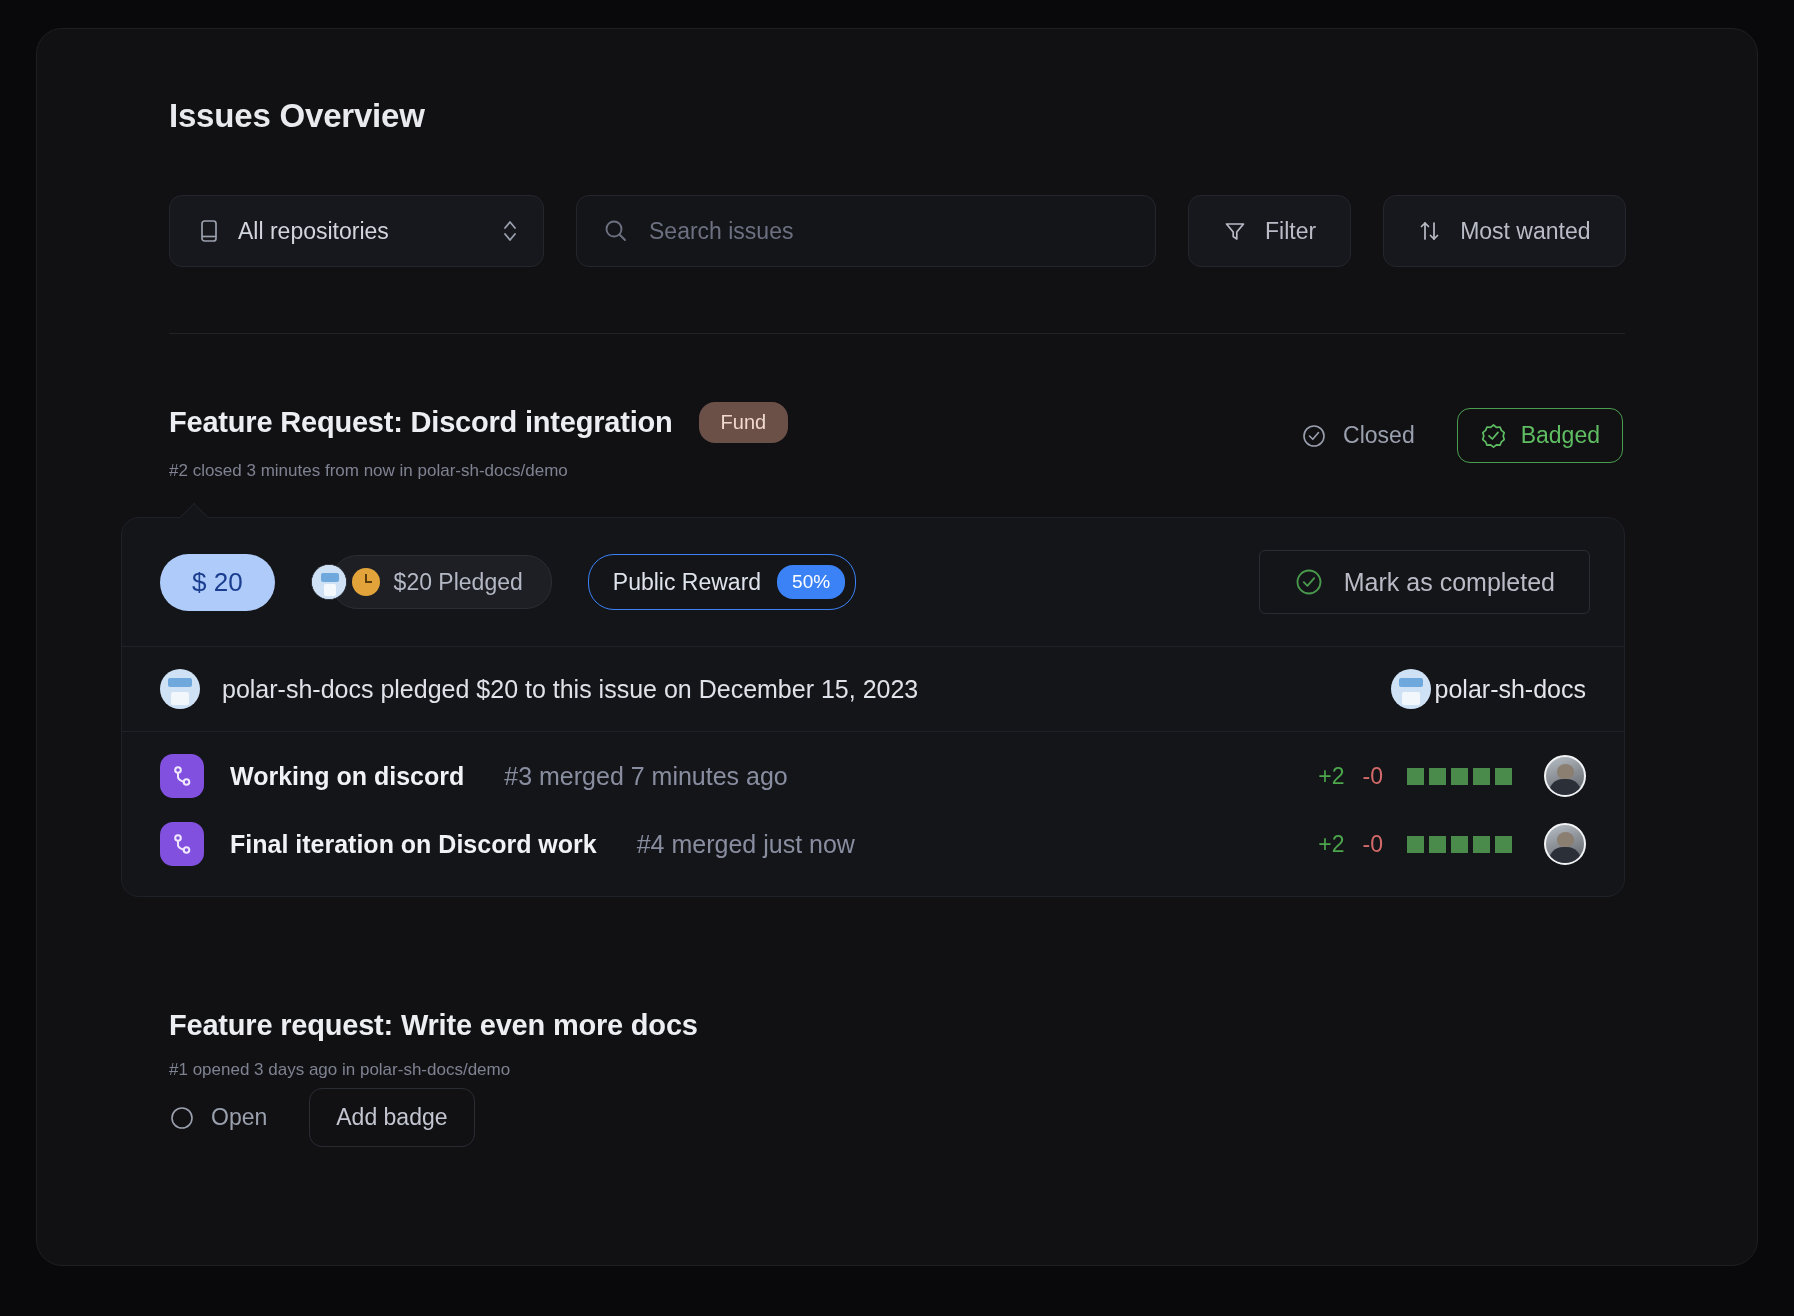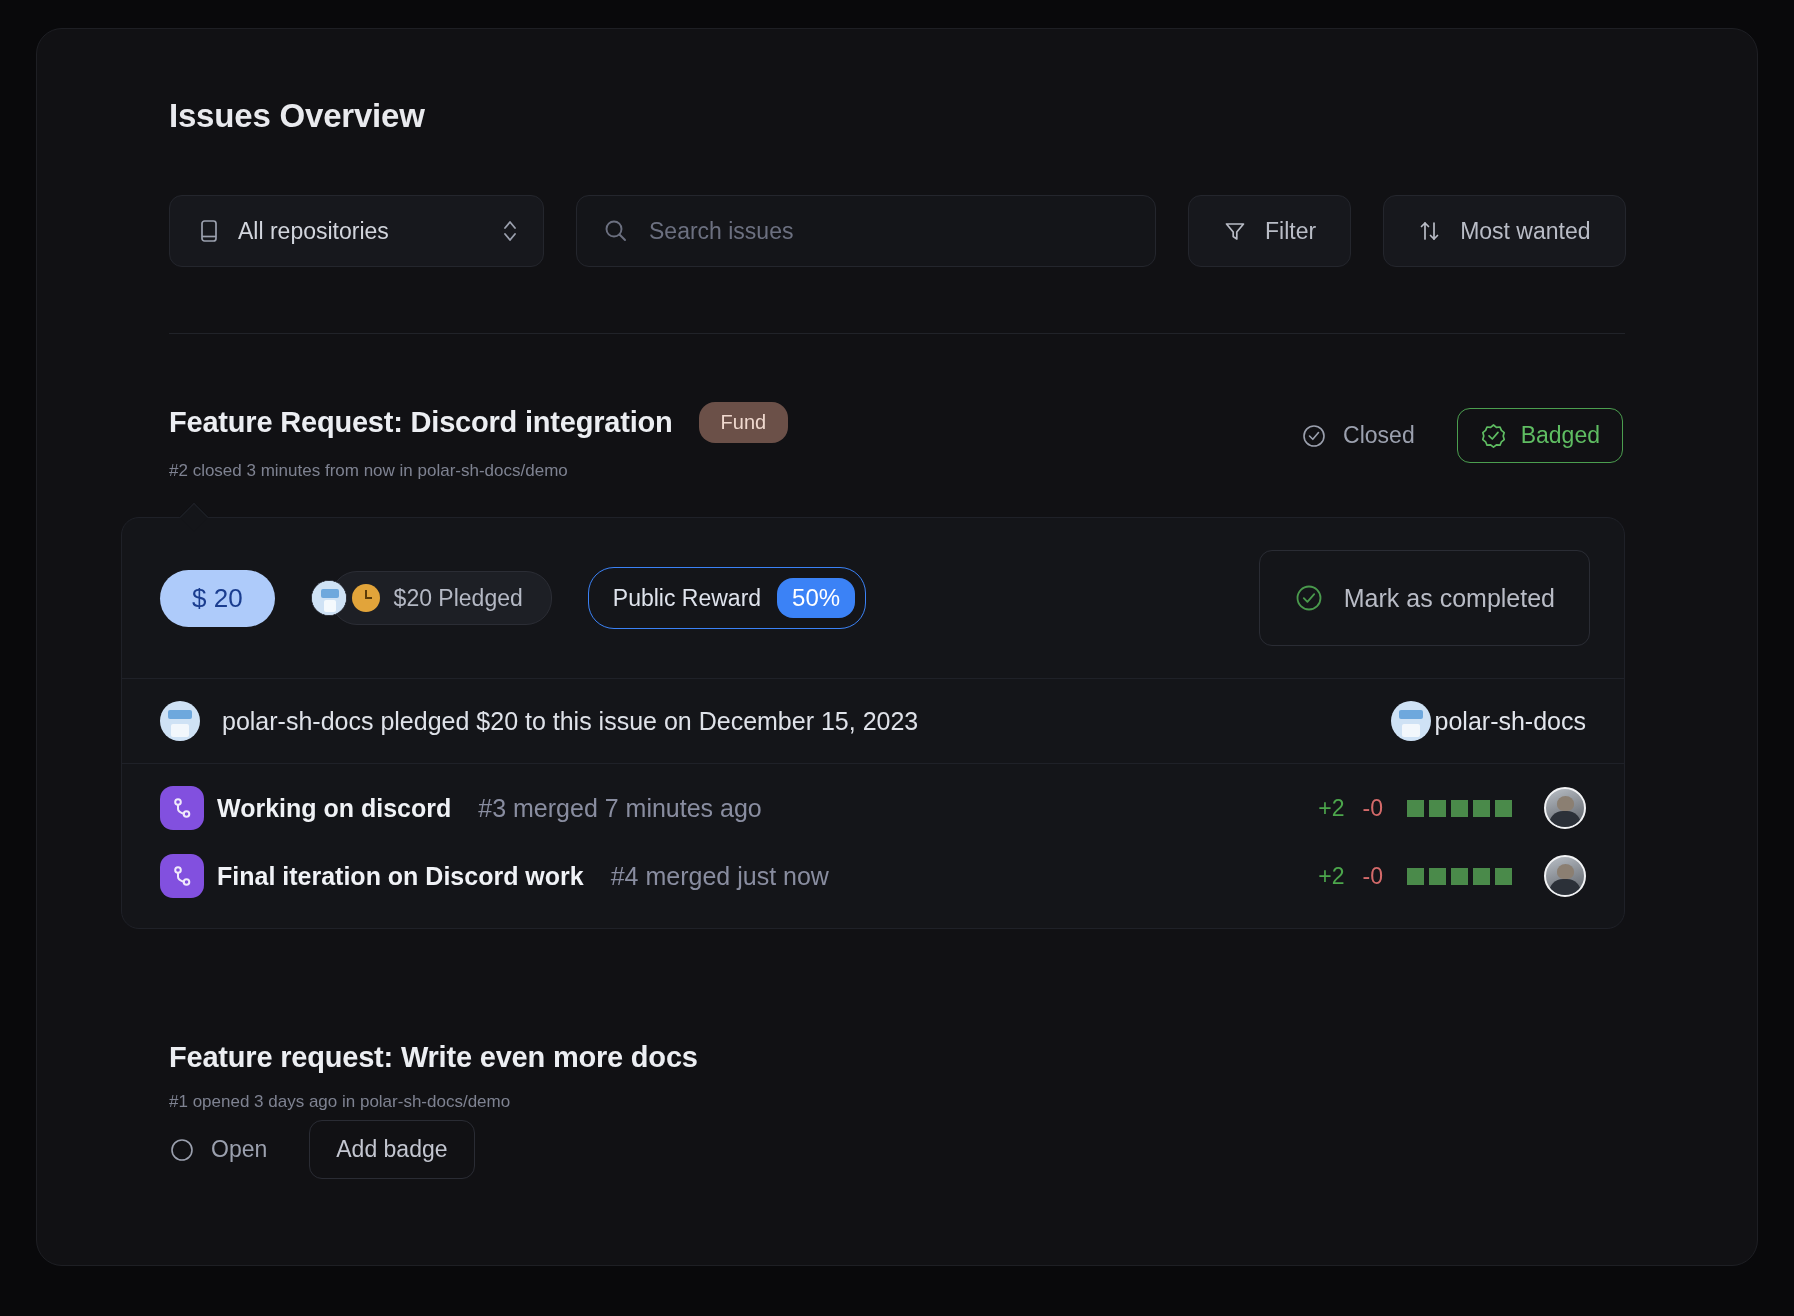--- a/index.html
+++ b/index.html
@@ -240,33 +240,33 @@
     display: flex; align-items: center; gap: 16px;
     border: 1.5px solid #3b82f6;
     border-radius: 26px;
     padding: 10px 10px 10px 24px;
     color: #dfe3ec;
     font-size: 23px;
   }
   .reward-pct {
     background: #3b82f6;
     color: #ffffff;
-    font-size: 24px;
+    font-size: 19px;
     border-radius: 16px;
     padding: 6px 15px;
   }
 
   .mark-btn {
     display: flex; align-items: center; gap: 20px;
     border: 1px solid #2a2c34;
     background: transparent;
     color: #b9bcc6;
     font-size: 25px;
-    padding: 32px 34px;
-    border-radius: 13px;
+    padding: 16px 34px;
+    border-radius: 6px;
     font-family: "Liberation Sans", sans-serif;
   }
 
   .row-div { height: 1px; background: #1f2128; }
 
   .activity-row {
     display: flex;
     align-items: center;
     justify-content: space-between;
     padding: 22px 38px 22px 38px;
@@ -287,21 +287,21 @@
     background:#f2f7fc; border-radius:2px;
   }
   .activity-right { display: flex; align-items: center; gap: 4px; font-size: 25px; color: #e2e5ec; }
 
   .pr-row {
     display: flex;
     align-items: center;
     justify-content: space-between;
     padding: 12px 38px 12px 38px;
   }
-  .pr-left { display: flex; align-items: center; gap: 13px; }
+  .pr-left { display: flex; align-items: center; gap: 26px; }
   .pr-icon {
     width: 44px; height: 44px; border-radius: 13px;
     background: #8250df;
     display: flex; align-items: center; justify-content: center;
     flex: none;
   }
   .pr-title { font-size: 25px; font-weight: 600; color: #f0f2f6; }
   .pr-meta { font-size: 25px; color: #898da0; margin-left: 14px; }
 
   .pr-right { display: flex; align-items: center; gap: 18px; }

